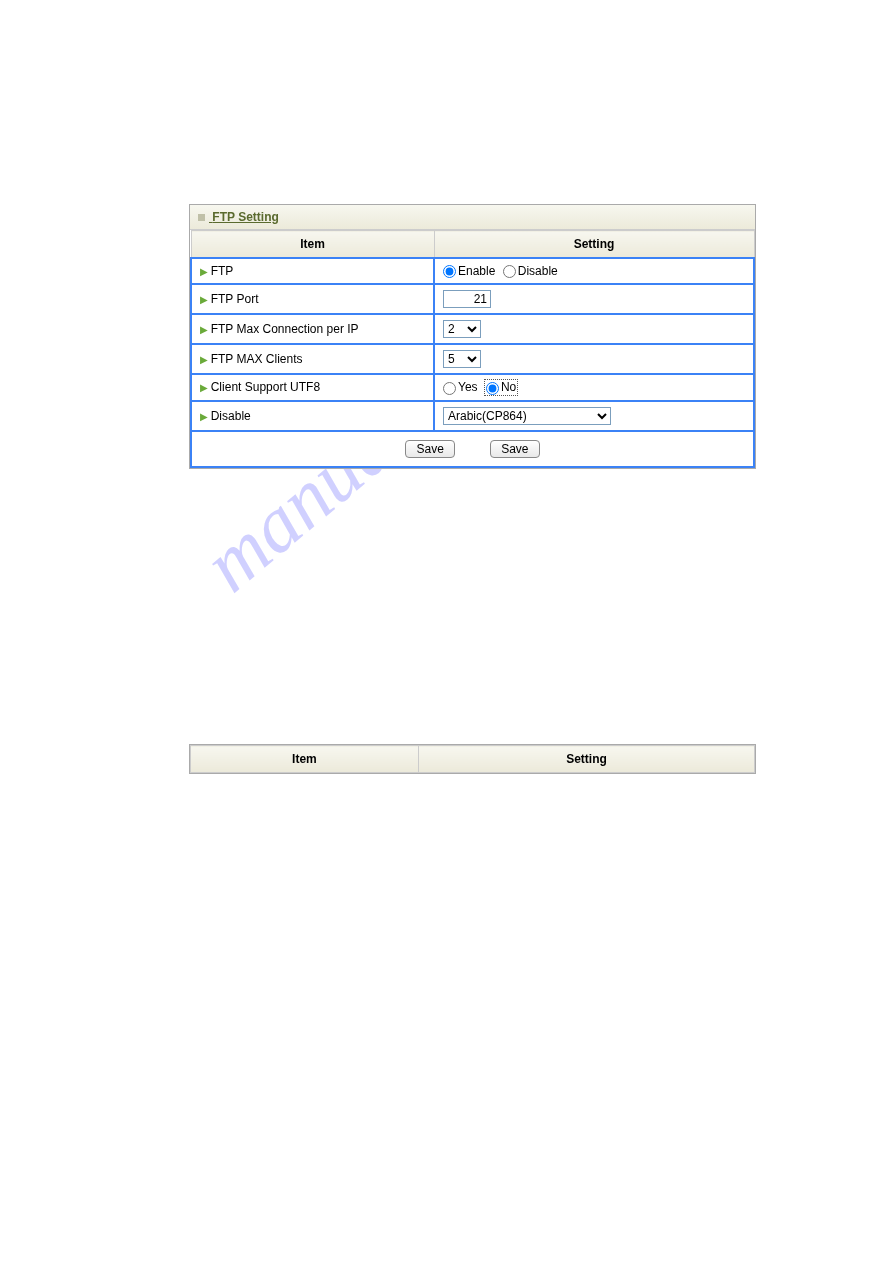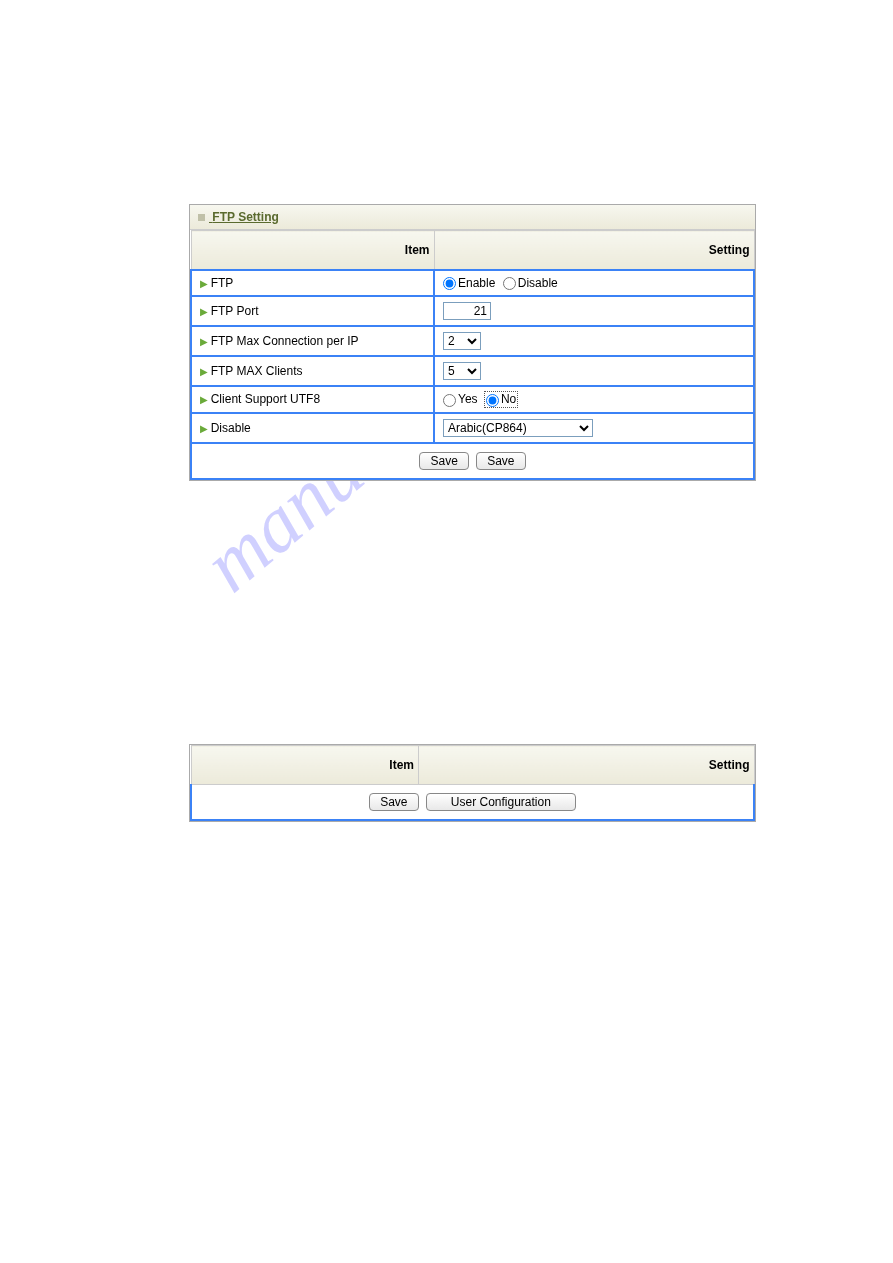--- a/index.html
+++ b/index.html
@@ -51,22 +51,22 @@
     margin-right: 4px;
     vertical-align: middle;
   }
   table {
     width: 100%;
     border-collapse: collapse;
   }
   th {
     background: linear-gradient(#f7f7ef, #eceada);
     font-weight: bold;
-    text-align: right;
-    padding: 12px 4px;
+    text-align: center;
+    padding: 6px 4px;
     border: 1px solid #ccc;
     font-size: 12px;
   }
   td {
     border: 2px solid #3b82f6;
     padding: 5px 8px;
     font-size: 12px;
     vertical-align: middle;
   }
   td.label-cell {
@@ -81,30 +81,30 @@
     text-align: center;
     padding: 8px;
     border-top: 1px solid #ddd;
   }
   button {
     font-size: 12px;
     padding: 1px 10px;
     background: linear-gradient(#fff,#e8e8e8);
     border: 1px solid #888;
     border-radius: 4px;
-    margin: 0 2px;
+    margin: 0 16px;
     cursor: pointer;
   }
   select {
     font-size: 12px;
     border: 1px solid #7b9ebd;
     background: #fff;
   }
   select.narrow { width: 38px; }
-  select.wide { width: 150px; }
+  select.wide { width: 168px; }
   input[type="text"] {
     font-size: 12px;
     border: 1px solid #7b9ebd;
     padding: 1px 3px;
     width: 40px;
     text-align: right;
   }
   input[type="radio"] {
     vertical-align: middle;
     margin: 0 2px 0 0;
@@ -173,21 +173,15 @@
     </table>
 </div>
 
 <div class="panel panel-2">
   <table>
     <tbody>
         <tr>
       <th>Item</th>
       <th>Setting</th>
     </tr>
-    <tr>
-      <td colspan="2" class="button-row">
-        <button>Save</button>
-        <button class="user-conf-btn">User Configuration</button>
-      </td>
-    </tr>
   </tbody>
     </table>
 </div>
 
 </body></html>

